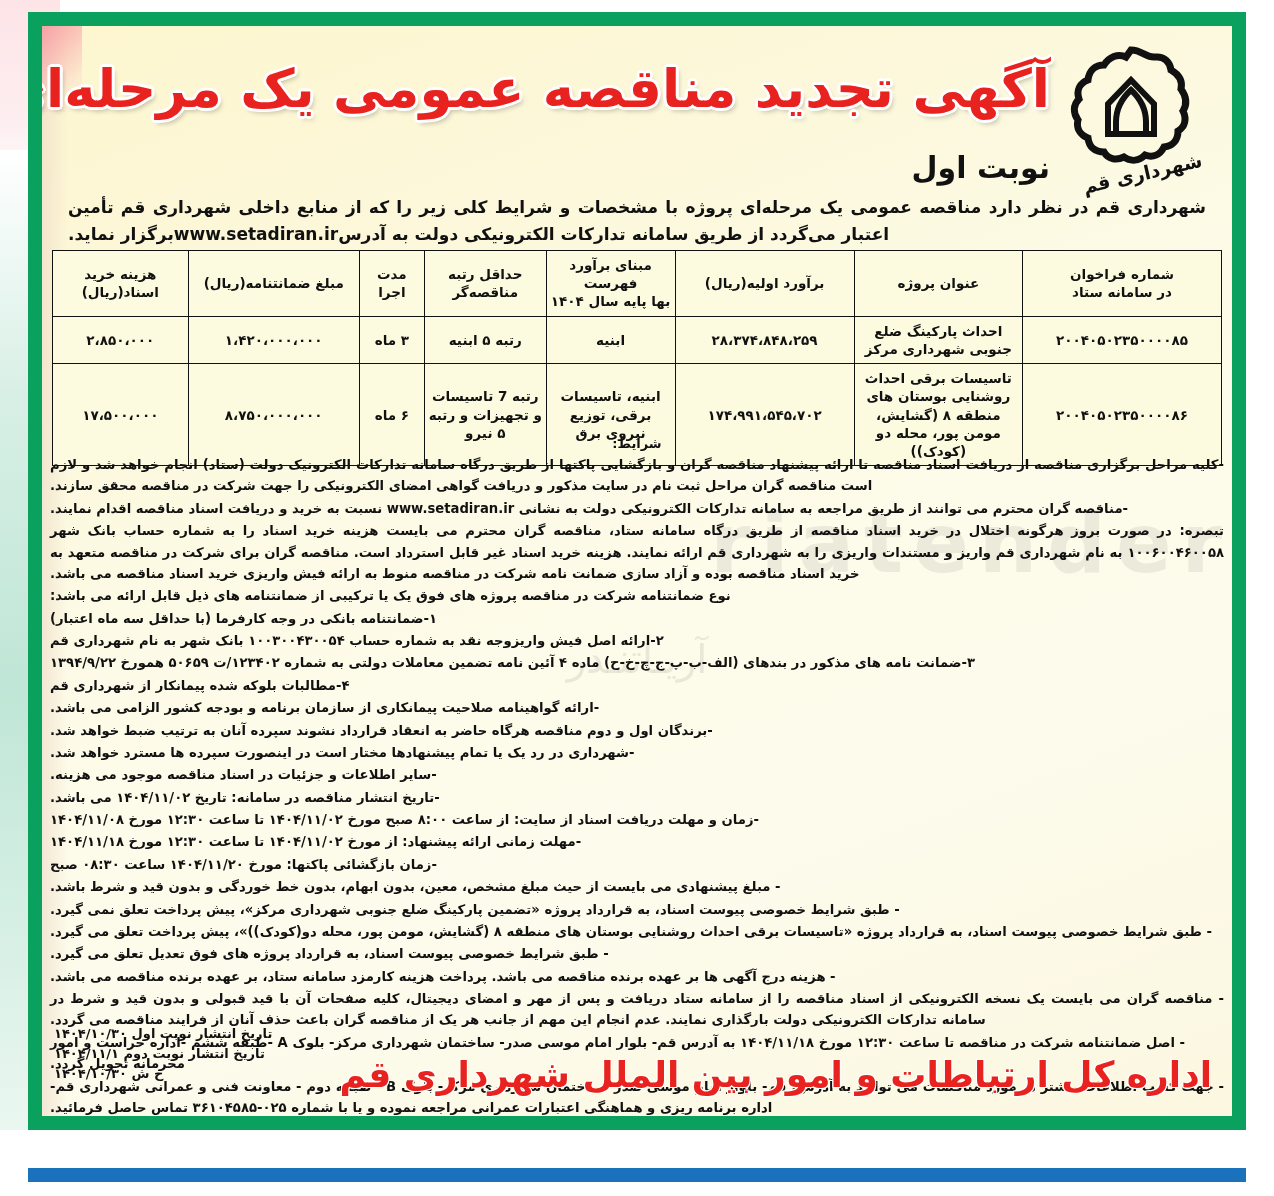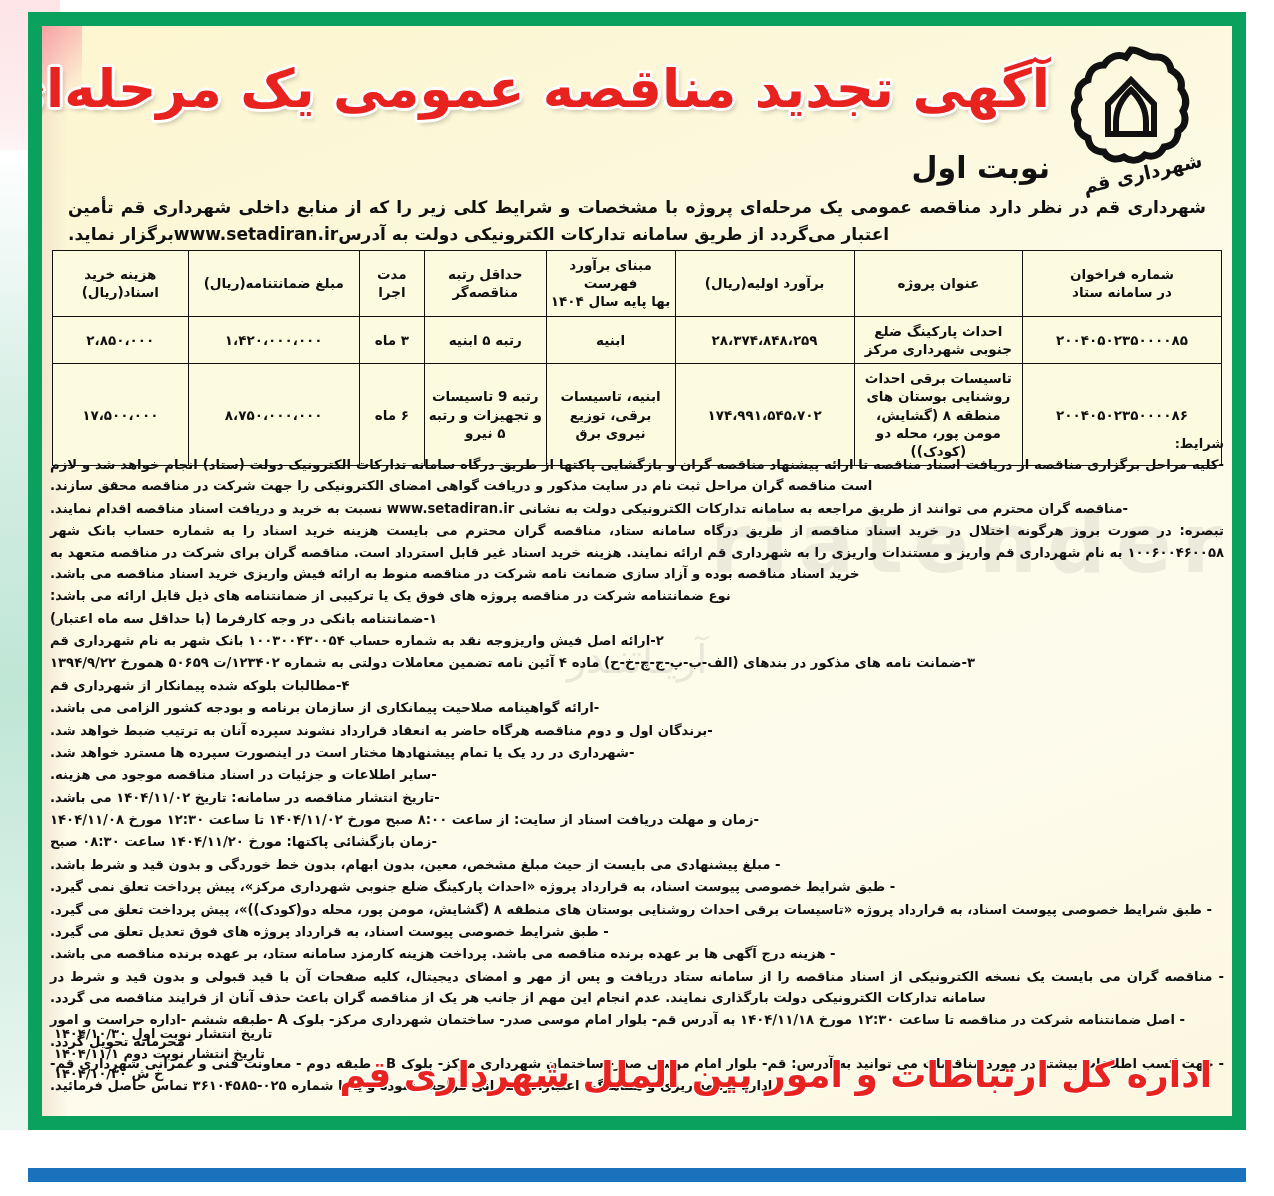--- a/index.html
+++ b/index.html
@@ -121,21 +121,21 @@
   .col-guar{width:168px;}
   .col-doc{width:132px;}
   td.call-cell{font-size:14.5px;vertical-align:top;padding-top:10px;}
   td.est-cell{font-size:14px;vertical-align:top;padding-top:10px;}
 
   
   .conditions{
     position:absolute;top:410px;right:8px;left:8px;bottom:4px;
     direction:rtl;color:#111;
   }
-  .cond-head{font-size:13px;font-weight:bold;text-align:right;margin:0 0 3px 0;}
+  .cond-head{font-size:13px;font-weight:bold;text-align:center;margin:0 0 3px 0;}
   .cline{
     font-size:13.2px;font-weight:bold;line-height:1.62;
     text-align:justify;text-align-last:left;
     margin:0 0 1px 0;
   }
   .cline.r{text-align:left;text-align-last:left;}
 
   
   .footer-row{
     position:absolute;left:4px;right:4px;bottom:2px;height:86px;
@@ -234,21 +234,21 @@
             <td>رتبه ۵ ابنیه</td>
             <td>۳ ماه</td>
             <td>۱،۴۲۰،۰۰۰،۰۰۰</td>
             <td>۲،۸۵۰،۰۰۰</td>
           </tr>
           <tr>
             <td class="call-cell">۲۰۰۴۰۵۰۲۳۵۰۰۰۰۸۶</td>
             <td>تاسیسات برقی احداث روشنایی بوستان های منطقه ۸ (گشایش، مومن پور، محله دو (کودک))</td>
             <td class="est-cell">۱۷۴،۹۹۱،۵۴۵،۷۰۲</td>
             <td>ابنیه، تاسیسات برقی، توزیع نیروی برق</td>
-            <td>رتبه 9 تاسیسات و تجهیزات و رتبه ۵ نیرو</td>
+            <td>رتبه 7 تاسیسات و تجهیزات و رتبه ۵ نیرو</td>
             <td>۶ ماه</td>
             <td>۸،۷۵۰،۰۰۰،۰۰۰</td>
             <td>۱۷،۵۰۰،۰۰۰</td>
           </tr>
         </tbody>
       </table>
 
       <div class="conditions">
         <div class="cond-head">شرایط:</div>
 
@@ -259,23 +259,24 @@
         <p class="cline r">۱-ضمانتنامه بانکی در وجه کارفرما (با حداقل سه ماه اعتبار)</p>
         <p class="cline r">۲-ارائه اصل فیش واریزوجه نقد به شماره حساب ۱۰۰۳۰۰۴۳۰۰۵۴ بانک شهر به نام شهرداری قم</p>
         <p class="cline r">۳-ضمانت نامه های مذکور در بندهای (الف-ب-پ-ج-چ-خ-ح) ماده ۴ آئین نامه تضمین معاملات دولتی به شماره ۱۲۳۴۰۲/ت ۵۰۶۵۹ همورخ ۱۳۹۴/۹/۲۲</p>
         <p class="cline r">۴-مطالبات بلوکه شده پیمانکار از شهرداری قم</p>
         <p class="cline r">-ارائه گواهینامه صلاحیت پیمانکاری از سازمان برنامه و بودجه کشور الزامی می باشد.</p>
         <p class="cline r">-برندگان اول و دوم مناقصه هرگاه حاضر به انعقاد قرارداد نشوند سپرده آنان به ترتیب ضبط خواهد شد.</p>
         <p class="cline r">-شهرداری در رد یک یا تمام پیشنهادها مختار است در اینصورت سپرده ها مسترد خواهد شد.</p>
         <p class="cline r">-سایر اطلاعات و جزئیات در اسناد مناقصه موجود می هزینه.</p>
         <p class="cline r">-تاریخ انتشار مناقصه در سامانه: تاریخ ۱۴۰۴/۱۱/۰۲ می باشد.</p>
         <p class="cline r">-زمان و مهلت دریافت اسناد از سایت: از ساعت ۸:۰۰ صبح مورخ ۱۴۰۴/۱۱/۰۲ تا ساعت ۱۲:۳۰ مورخ ۱۴۰۴/۱۱/۰۸</p>
+        <p class="cline r">-مهلت زمانی ارائه پیشنهاد: از مورخ ۱۴۰۴/۱۱/۰۲ تا ساعت ۱۲:۳۰ مورخ ۱۴۰۴/۱۱/۱۸</p>
         <p class="cline r">-زمان بازگشائی پاکتها: مورخ ۱۴۰۴/۱۱/۲۰ ساعت ۰۸:۳۰ صبح</p>
         <p class="cline r">- مبلغ پیشنهادی می بایست از حیث مبلغ مشخص، معین، بدون ابهام، بدون خط خوردگی و بدون قید و شرط باشد.</p>
-        <p class="cline r">- طبق شرایط خصوصی پیوست اسناد، به قرارداد پروژه «احداث پارکینگ ضلع جنوبی شهرداری مرکز»، پیش پرداخت تعلق نمی گیرد.</p>
+        <p class="cline r">- طبق شرایط خصوصی پیوست اسناد، به قرارداد پروژه «تضمین پارکینگ ضلع جنوبی شهرداری مرکز»، پیش پرداخت تعلق نمی گیرد.</p>
         <p class="cline r">- طبق شرایط خصوصی پیوست اسناد، به قرارداد پروژه «تاسیسات برقی احداث روشنایی بوستان های منطقه ۸ (گشایش، مومن پور، محله دو(کودک))»، پیش پرداخت تعلق می گیرد.</p>
         <p class="cline r">- طبق شرایط خصوصی پیوست اسناد، به قرارداد پروژه های فوق تعدیل تعلق می گیرد.</p>
         <p class="cline r">- هزینه درج آگهی ها بر عهده برنده مناقصه می باشد. پرداخت هزینه کارمزد سامانه ستاد، بر عهده برنده مناقصه می باشد.</p>
         <p class="cline">- مناقصه گران می بایست یک نسخه الکترونیکی از اسناد مناقصه را از سامانه ستاد دریافت و پس از مهر و امضای دیجیتال، کلیه صفحات آن با قید قبولی و بدون قید و شرط در سامانه تدارکات الکترونیکی دولت بارگذاری نمایند. عدم انجام این مهم از جانب هر یک از مناقصه گران باعث حذف آنان از فرایند مناقصه می گردد.</p>
         <p class="cline r">- اصل ضمانتنامه شرکت در مناقصه تا ساعت ۱۲:۳۰ مورخ ۱۴۰۴/۱۱/۱۸ به آدرس قم- بلوار امام موسی صدر- ساختمان شهرداری مرکز- بلوک A -طبقه ششم -اداره حراست و امور محرمانه تحویل گردد.</p>
         <p class="cline">- جهت کسب اطلاعات بیشتر در مورد مناقصات می توانید به آدرس: قم- بلوار امام موسی صدر- ساختمان شهرداری مرکز- بلوک B - طبقه دوم - معاونت فنی و عمرانی شهرداری قم- اداره برنامه ریزی و هماهنگی اعتبارات عمرانی مراجعه نموده و یا با شماره ۰۲۵-۳۶۱۰۴۵۸۵ تماس حاصل فرمائید.</p>
 
         <div class="footer-row">
           <div class="pubdates">
             <div>

